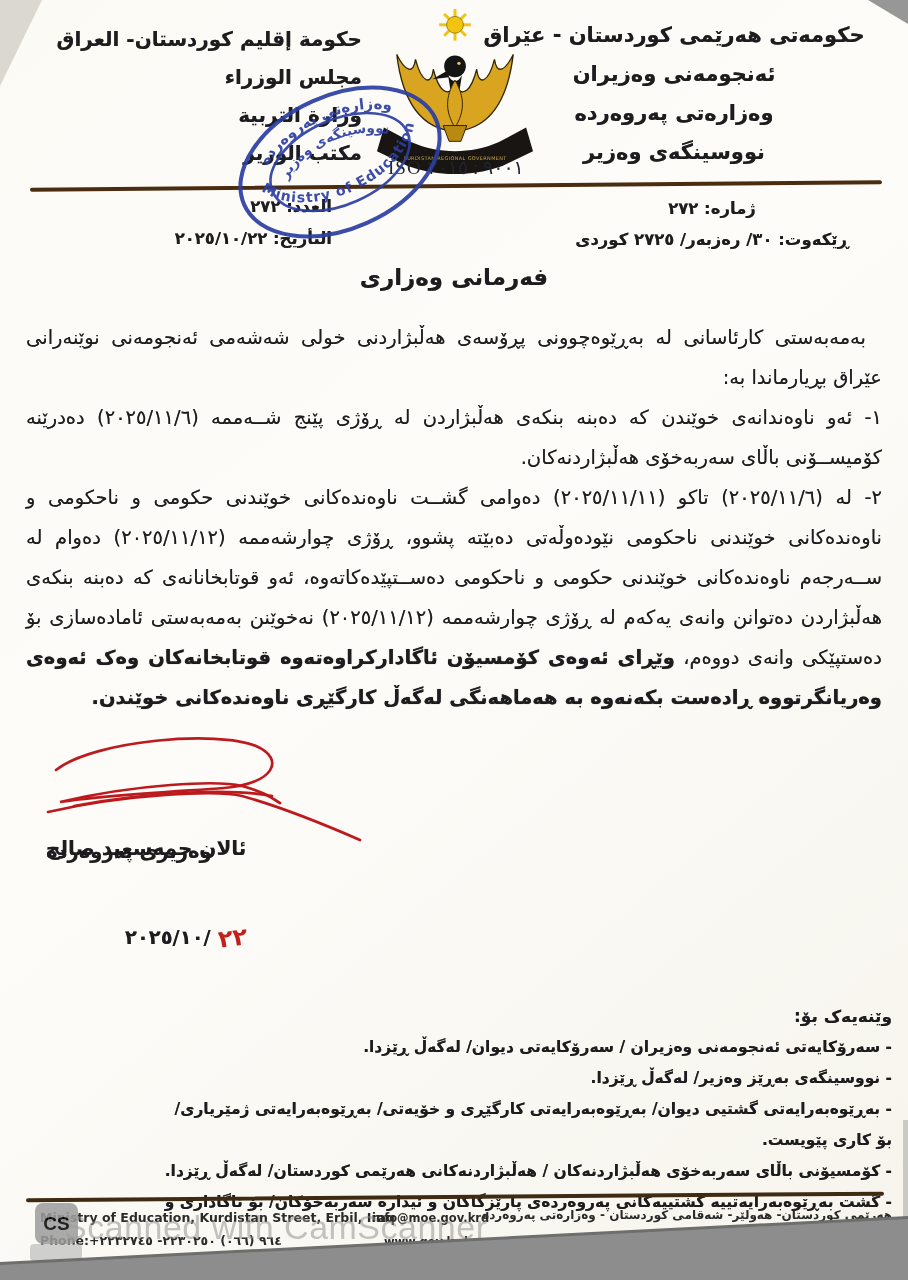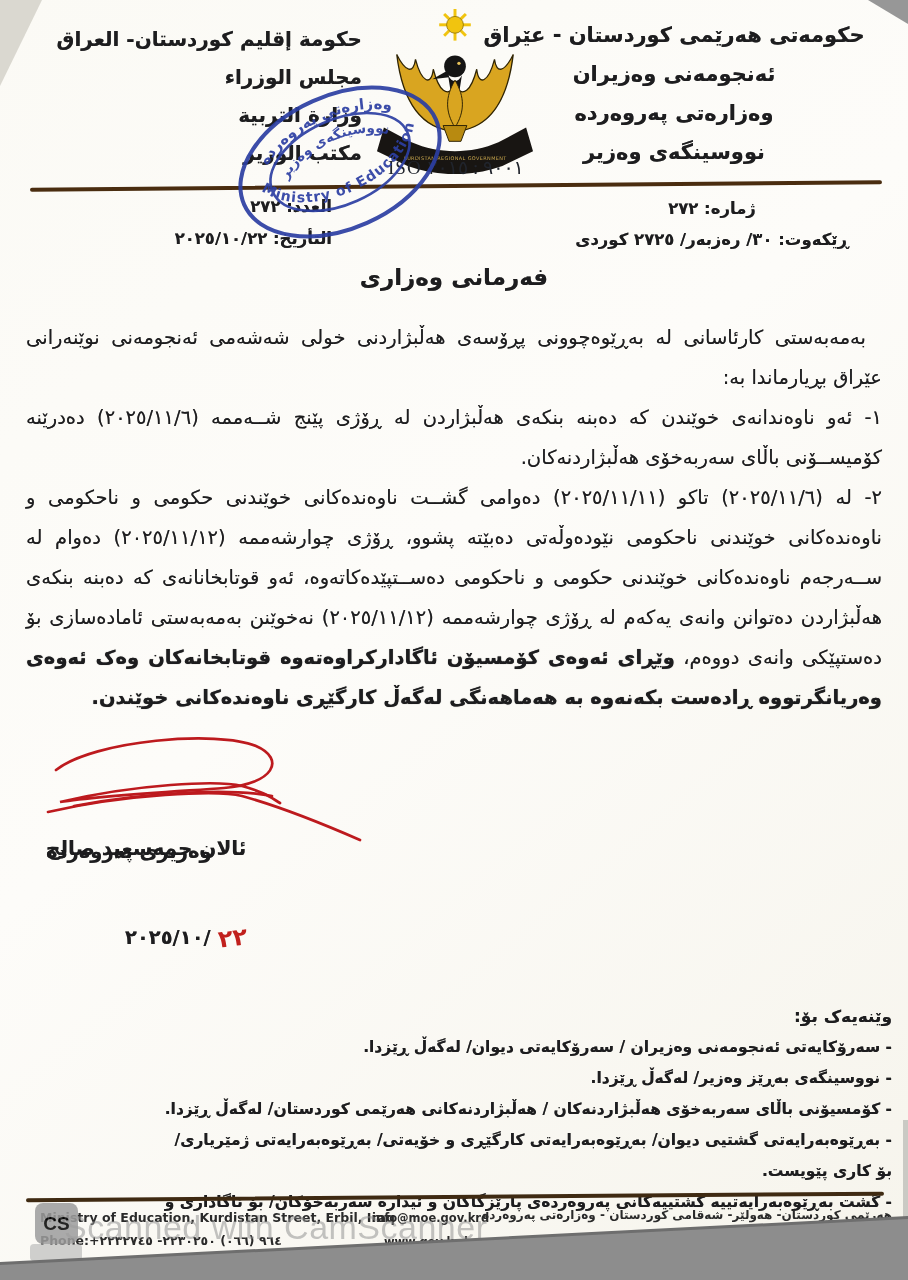--- a/index.html
+++ b/index.html
@@ -179,22 +179,22 @@
   </svg>
 
   <div class="sig-name k">ئالان حمەسعید صالح</div>
   <div class="sig-role k">وەزیری پەروەردە</div>
   <div class="sig-date k"><span>٢٠٢٥/١٠/</span><span class="hand">٢٢</span></div>
 
   <div class="cc k">
     <div class="cc-header">وێنەیەک بۆ:</div>
     <div>- سەرۆکایەتی ئەنجومەنی وەزیران / سەرۆکایەتی دیوان/ لەگەڵ ڕێزدا.</div>
     <div>- نووسینگەی بەڕێز وەزیر/ لەگەڵ ڕێزدا.</div>
+    <div>- بەڕێوەبەرایەتی گشتیی دیوان/ بەڕێوەبەرایەتی کارگێڕی و خۆیەتی/ بەڕێوەبەرایەتی ژمێریاری/ بۆ کاری پێویست.</div>
     <div>- کۆمسیۆنی باڵای سەربەخۆی هەڵبژاردنەکان / هەڵبژاردنەکانی هەرێمی کوردستان/ لەگەڵ ڕێزدا.</div>
-    <div>- بەڕێوەبەرایەتی گشتیی دیوان/ بەڕێوەبەرایەتی کارگێڕی و خۆیەتی/ بەڕێوەبەرایەتی ژمێریاری/ بۆ کاری پێویست.</div>
     <div>- گشت بەڕێوەبەرایەتییە گشتییەکانی پەروەردەی پارێزگاکان و ئیدارە سەربەخۆکان/ بۆ ئاگاداری و کاری پێویست.</div>
     <div>- خولاو.</div>
   </div>
 
   <div class="divider d2"></div>
 
   <div class="f-left">
     <div>Ministry of Education, Kurdistan Street, Erbil, Iraq</div>
     <div dir="ltr">Phone:+٩٦٤ (٠٦٦) ٢٢٣٠٢٥٠- ٢٢٣٢٧٤٥</div>
   </div>

